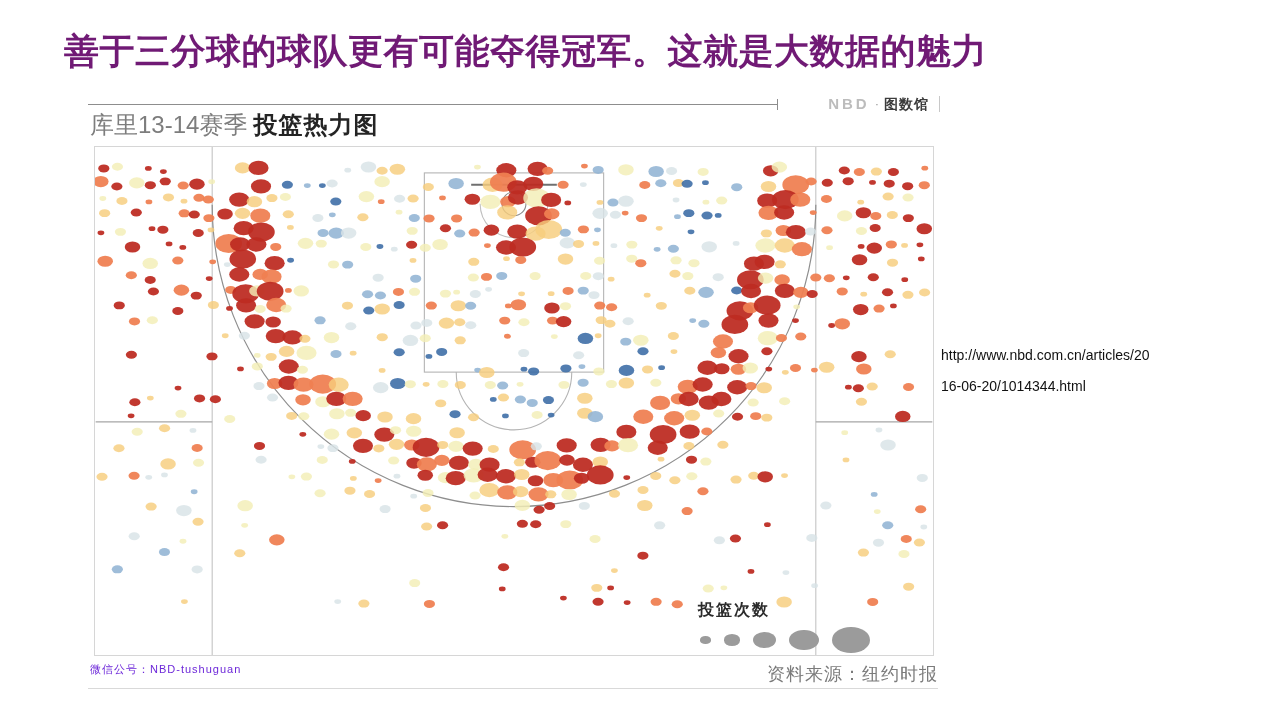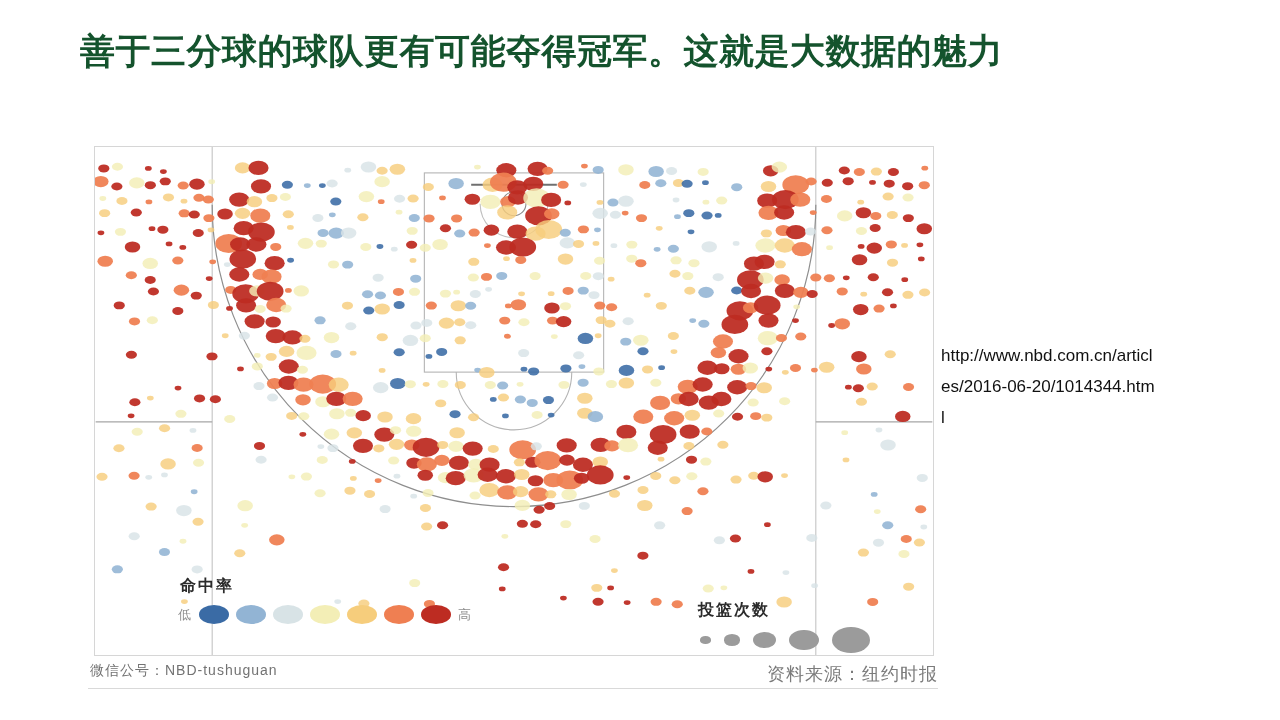--- a/index.html
+++ b/index.html
@@ -13,28 +13,28 @@
     height: 720px;
     font-family: "Liberation Sans", "DejaVu Sans", sans-serif;
     color: #1a1a1a;
     overflow: hidden;
     position: relative;
   }
 
   
   #slide-title {
     position: absolute;
-    left: 80px;
+    left: 64px;
     top: 28px;
     width: 1040px;
     font-size: 35px;
     line-height: 46px;
     font-weight: bold;
     letter-spacing: 0.5px;
-    color: #14532d;
+    color: #701a75;
     white-space: nowrap;
   }
 
   
   #infographic {
     position: absolute;
     left: 84px;
     top: 96px;
     width: 858px;
     height: 600px;
@@ -189,22 +189,22 @@
     position: absolute;
     left: 0;
     top: 562px;
     width: 858px;
     height: 38px;
   }
   #footer-text-left {
     position: absolute;
     left: 6px;
     top: 4px;
-    font-size: 14px;
-    color: #737373;
+    font-size: 11px;
+    color: #6d28d9;
     letter-spacing: 1px;
   }
   #footer-text-right {
     position: absolute;
     right: 4px;
     top: 4px;
     font-size: 18px;
     color: #7b7b7b;
     letter-spacing: 1px;
   }
@@ -216,33 +216,46 @@
     height: 1px;
     background: #d9d9d9;
   }
 
   
   #source-url {
     position: absolute;
     left: 941px;
     top: 340px;
     width: 215px;
-    font-size: 17px;
+    font-size: 14px;
     line-height: 31px;
     color: #111111;
     word-break: break-all;
   }
 </style>
 </head>
 <body>
 
 <div id="slide-title">善于三分球的球队更有可能夺得冠军。这就是大数据的魅力</div>
 
 <div id="infographic">
 
+  <div id="info-header">
+    <div id="header-rule"></div>
+    <div id="header-tick"></div>
+    <div id="brand">
+      <span id="brand-nbd">NBD</span>
+      <span id="brand-dot">·</span>
+      <span id="brand-cn">图数馆</span>
+      <span id="brand-bar"></span>
+    </div>
+    <div id="chart-title">
+      <span class="light">库里13-14赛季</span><span class="bold">投篮热力图</span>
+    </div>
+  </div>
 
   <div id="plot-panel">
     <svg id="court-svg" width="838" height="508" viewBox="0 0 840 510">
         <line x1="117" y1="0" x2="117" y2="510" stroke="#c4c4c4" fill="none" stroke-width="1.1"></line>
         <line x1="723" y1="0" x2="723" y2="510" stroke="#c4c4c4" fill="none" stroke-width="1.1"></line>
         <rect x="330" y="26" width="180" height="200" stroke="#b4b4b4" fill="none" stroke-width="1.1"></rect>
         <line x1="377" y1="38" x2="463" y2="38" stroke="#6f6f6f" stroke-width="2" fill="none"></line>
         <circle cx="420" cy="57" r="12" stroke="#8a8a8a" fill="none" stroke-width="1.1"></circle>
         <path d="M 386 57 A 34 34 0 0 0 454 57" stroke="#c0c0c0" fill="none" stroke-width="1.1"></path>
         <path d="M 362 226 A 58 58 0 0 0 478 226" stroke="#b4b4b4" fill="none" stroke-width="1.1"></path>
@@ -915,34 +928,20 @@
         <ellipse cx="533.6" cy="457.4" rx="3.4" ry="2.4" fill="#bd2c22" fill-opacity="0.94"></ellipse>
         <ellipse cx="562.7" cy="456.6" rx="5.6" ry="4.0" fill="#ef7f52" fill-opacity="0.94"></ellipse>
         <ellipse cx="583.9" cy="459.1" rx="5.6" ry="4.0" fill="#ef7f52" fill-opacity="0.94"></ellipse>
         <ellipse cx="691.2" cy="456.8" rx="7.8" ry="5.6" fill="#f6cd7c" fill-opacity="0.82"></ellipse>
         <ellipse cx="780.1" cy="456.7" rx="5.6" ry="4.0" fill="#ef7f52" fill-opacity="0.94"></ellipse>
       </svg>
   </div>
 
   <div id="legend-row">
 
-    <div class="legend-block" id="legend-fg">
-      <div class="legend-title">命中率</div>
-      <div class="swatch-row" id="fg-swatches">
-        <span class="swatch-cap">低</span>
-        <span class="swatch" style="background: rgb(58, 107, 165);"></span>
-          <span class="swatch" style="background: rgb(146, 180, 212);"></span>
-          <span class="swatch" style="background: rgb(216, 227, 230);"></span>
-          <span class="swatch" style="background: rgb(243, 238, 182);"></span>
-          <span class="swatch" style="background: rgb(246, 205, 124);"></span>
-          <span class="swatch" style="background: rgb(239, 127, 82);"></span>
-          <span class="swatch" style="background: rgb(189, 44, 34);"></span>
-          <span class="swatch-cap" id="fg-high-cap">高</span>
-      </div>
-    </div>
 
     <div class="legend-block" id="legend-att">
       <div class="legend-title">投篮次数</div>
       <div class="size-row" id="att-sizes">
           <span class="size-dot" style="width: 10.5px; height: 7.25px; background: rgb(155, 155, 155);"></span>
           <span class="size-dot" style="width: 16.8px; height: 11.6px; background: rgb(155, 155, 155);"></span>
           <span class="size-dot" style="width: 23.1px; height: 15.95px; background: rgb(155, 155, 155);"></span>
           <span class="size-dot" style="width: 29.4px; height: 20.3px; background: rgb(155, 155, 155);"></span>
           <span class="size-dot" style="width: 37.8px; height: 26.1px; background: rgb(155, 155, 155);"></span>
         </div>

